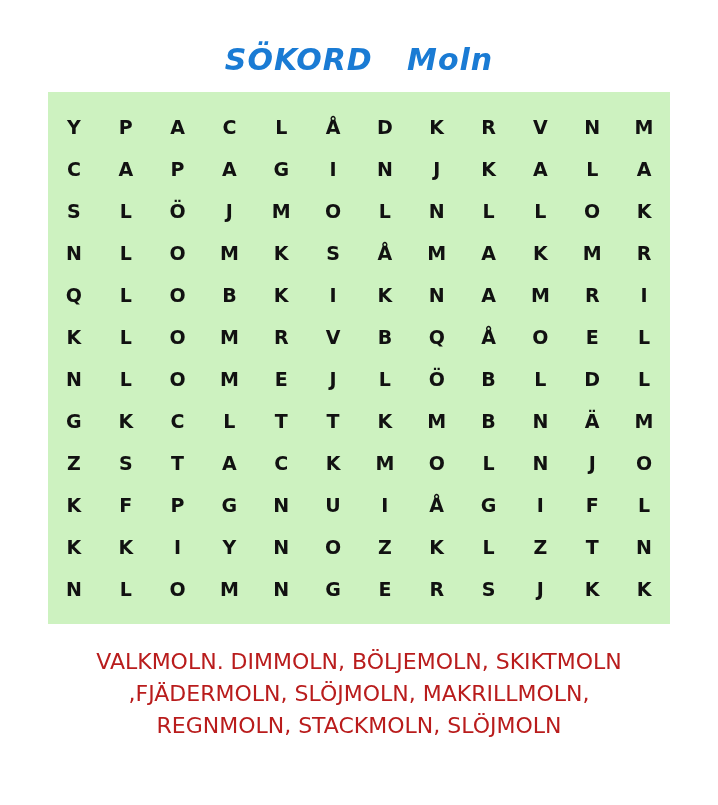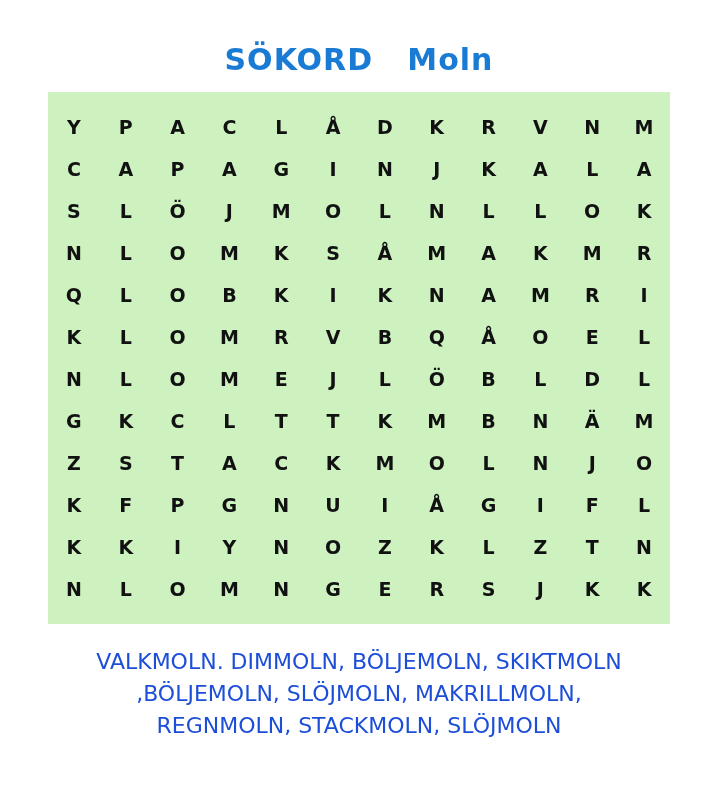--- a/index.html
+++ b/index.html
@@ -16,20 +16,21 @@
   .page {
     position: relative;
     width: 718px;
     height: 805px;
     box-sizing: border-box;
   }
   .title {
     text-align: center;
     color: #1a7bd4;
     font-family: "DejaVu Sans", sans-serif;
+    font-style: italic;
     font-weight: bold;
     font-size: 30px;
     letter-spacing: 1px;
     margin-top: 40px;
     height: 40px;
     line-height: 40px;
     white-space: pre;
   }
   .grid-wrap {
     margin: 12px auto 0 auto;
@@ -51,21 +52,21 @@
     color: #111111;
     height: 42px;
     padding: 0;
   }
   .words {
     margin: 22px auto 16px auto;
     width: 640px;
     text-align: center;
     font-family: "DejaVu Sans", sans-serif;
     font-size: 22px;
-    color: #1d4ed8;
+    color: #b91c1c;
     line-height: 32px;
   }
   .words div {
     white-space: pre;
   }
 </style>
 </head>
 <body>
 
 <div class="page">
@@ -242,17 +243,17 @@
           <td>J</td>
           <td>K</td>
           <td>K</td>
         </tr>
       </tbody>
     </table>
   </div>
 
   <div class="words">
     <div>VALKMOLN. DIMMOLN, BÖLJEMOLN, SKIKTMOLN</div>
-    <div>,BÖLJEMOLN, SLÖJMOLN, MAKRILLMOLN,</div>
+    <div>,FJÄDERMOLN, SLÖJMOLN, MAKRILLMOLN,</div>
     <div>REGNMOLN, STACKMOLN, SLÖJMOLN</div>
   </div>
 
 </div>
 
 </body></html>

